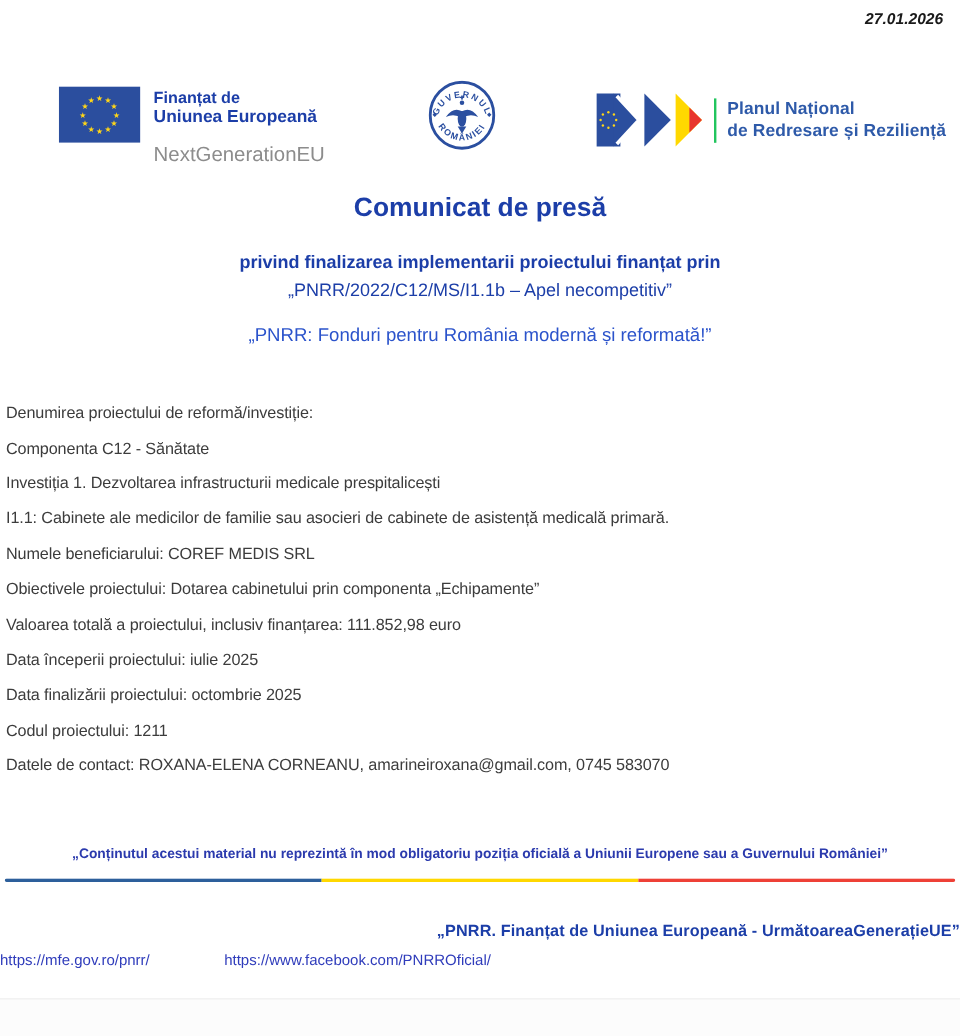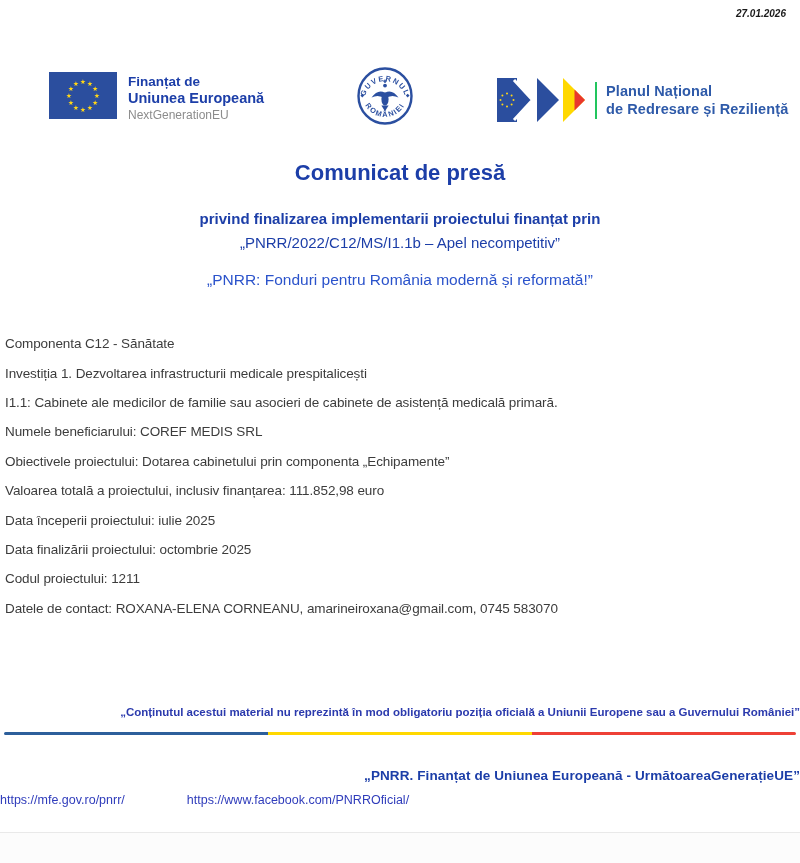--- a/index.html
+++ b/index.html
@@ -15,45 +15,45 @@
     --flag_blue:#2d5f9b;
     --flag_yellow:#ffd800;
     --flag_red:#ee4036;
     --muted_gray:#8c8c8c;
   }
   *{margin:0;padding:0;box-sizing:border-box;}
   html,body{width:800px;height:863px;background:#fff;overflow:hidden;}
   body{font-family:"Liberation Sans", sans-serif;position:relative;}
   .page{position:absolute;inset:0;background:#fff;}
 
-  .date{position:absolute;top:8px;right:14px;font-size:10px;font-weight:bold;font-style:italic;color:#1a1a1a;}
+  .date{position:absolute;top:8px;right:14px;font-size:13px;font-weight:bold;font-style:italic;color:#1a1a1a;}
 
   .logo-row{position:absolute;top:66px;left:0;width:100%;height:72px;}
   .eu-logo{position:absolute;left:49px;top:6px;display:flex;align-items:flex-start;}
   .eu-text{margin-left:11px;padding-top:1px;}
   .eu-text .l1,.eu-text .l2{font-size:13.5px;font-weight:bold;color:var(--heading_blue);line-height:17px;}
   .eu-text .l2{font-size:14.5px;}
-  .eu-text .l3{font-size:12px;color:var(--muted_gray);margin-top:1px;}
+  .eu-text .l3{font-size:17px;color:var(--muted_gray);margin-top:12px;}
 
   .gov-seal{position:absolute;left:357px;top:1px;}
 
   .pnrr-logo{position:absolute;left:497px;top:9px;display:flex;align-items:center;}
   .pnrr-text{border-left:2px solid #22c55e;padding-left:9px;margin-left:6px;}
   .pnrr-text div{font-size:14.5px;font-weight:600;color:var(--pnrr_text_blue);line-height:18.5px;letter-spacing:.1px;}
 
   .title-block{position:absolute;left:0;width:100%;text-align:center;}
   .doc-title{top:160px;font-size:22px;font-weight:bold;color:var(--heading_blue);}
   .doc-sub1{top:210px;font-size:15px;font-weight:bold;color:var(--heading_blue);}
   .doc-sub2{top:234px;font-size:15px;font-weight:normal;color:var(--heading_blue);}
   .doc-tagline{top:271px;font-size:15.5px;color:var(--tagline_blue);}
 
   .body-lines{position:absolute;top:329px;left:5px;right:5px;}
   .body-line{height:29.4px;display:flex;align-items:center;font-size:13.5px;color:var(--body_text);letter-spacing:-.1px;}
 
-  .disclaimer{position:absolute;top:706px;left:0;width:100%;text-align:right;font-size:11.5px;font-weight:600;color:var(--disclaimer_blue);}
+  .disclaimer{position:absolute;top:706px;left:0;width:100%;text-align:center;font-size:11.5px;font-weight:600;color:var(--disclaimer_blue);}
 
   .tricolor{position:absolute;top:732px;left:4px;right:4px;height:3px;display:flex;border-radius:2px;overflow:hidden;}
   .tricolor .seg{flex:1;height:100%;}
   .seg-blue{background:var(--flag_blue);}
   .seg-yellow{background:var(--flag_yellow);}
   .seg-red{background:var(--flag_red);}
 
   .motto{position:absolute;top:768px;left:0;width:100%;text-align:right;font-size:13.5px;font-weight:bold;color:var(--heading_blue);letter-spacing:.1px;}
   .links-row{position:absolute;top:793px;left:0;width:100%;display:flex;gap:62px;}
   .links-row a{font-size:12.5px;color:var(--link_blue);text-decoration:none;}
@@ -146,20 +146,21 @@
       </div>
     </div>
   </div>
 
   <div class="title-block doc-title">Comunicat de presă</div>
   <div class="title-block doc-sub1">privind finalizarea implementarii proiectului finanțat prin</div>
   <div class="title-block doc-sub2">„PNRR/2022/C12/MS/I1.1b – Apel necompetitiv”</div>
   <div class="title-block doc-tagline">„PNRR: Fonduri pentru România modernă și reformată!”</div>
 
   <div class="body-lines">
+    <div class="body-line">Denumirea proiectului de reformă/investiție:</div>
     <div class="body-line">Componenta C12 - Sănătate</div>
     <div class="body-line">Investiția 1. Dezvoltarea infrastructurii medicale prespitalicești</div>
     <div class="body-line">I1.1: Cabinete ale medicilor de familie sau asocieri de cabinete de asistență medicală primară.</div>
     <div class="body-line">Numele beneficiarului: COREF MEDIS SRL</div>
     <div class="body-line">Obiectivele proiectului: Dotarea cabinetului prin componenta „Echipamente”</div>
     <div class="body-line">Valoarea totală a proiectului, inclusiv finanțarea: 111.852,98 euro</div>
     <div class="body-line">Data începerii proiectului: iulie 2025</div>
     <div class="body-line">Data finalizării proiectului: octombrie 2025</div>
     <div class="body-line">Codul proiectului: 1211</div>
     <div class="body-line">Datele de contact: ROXANA-ELENA CORNEANU, amarineiroxana@gmail.com, 0745 583070</div>

